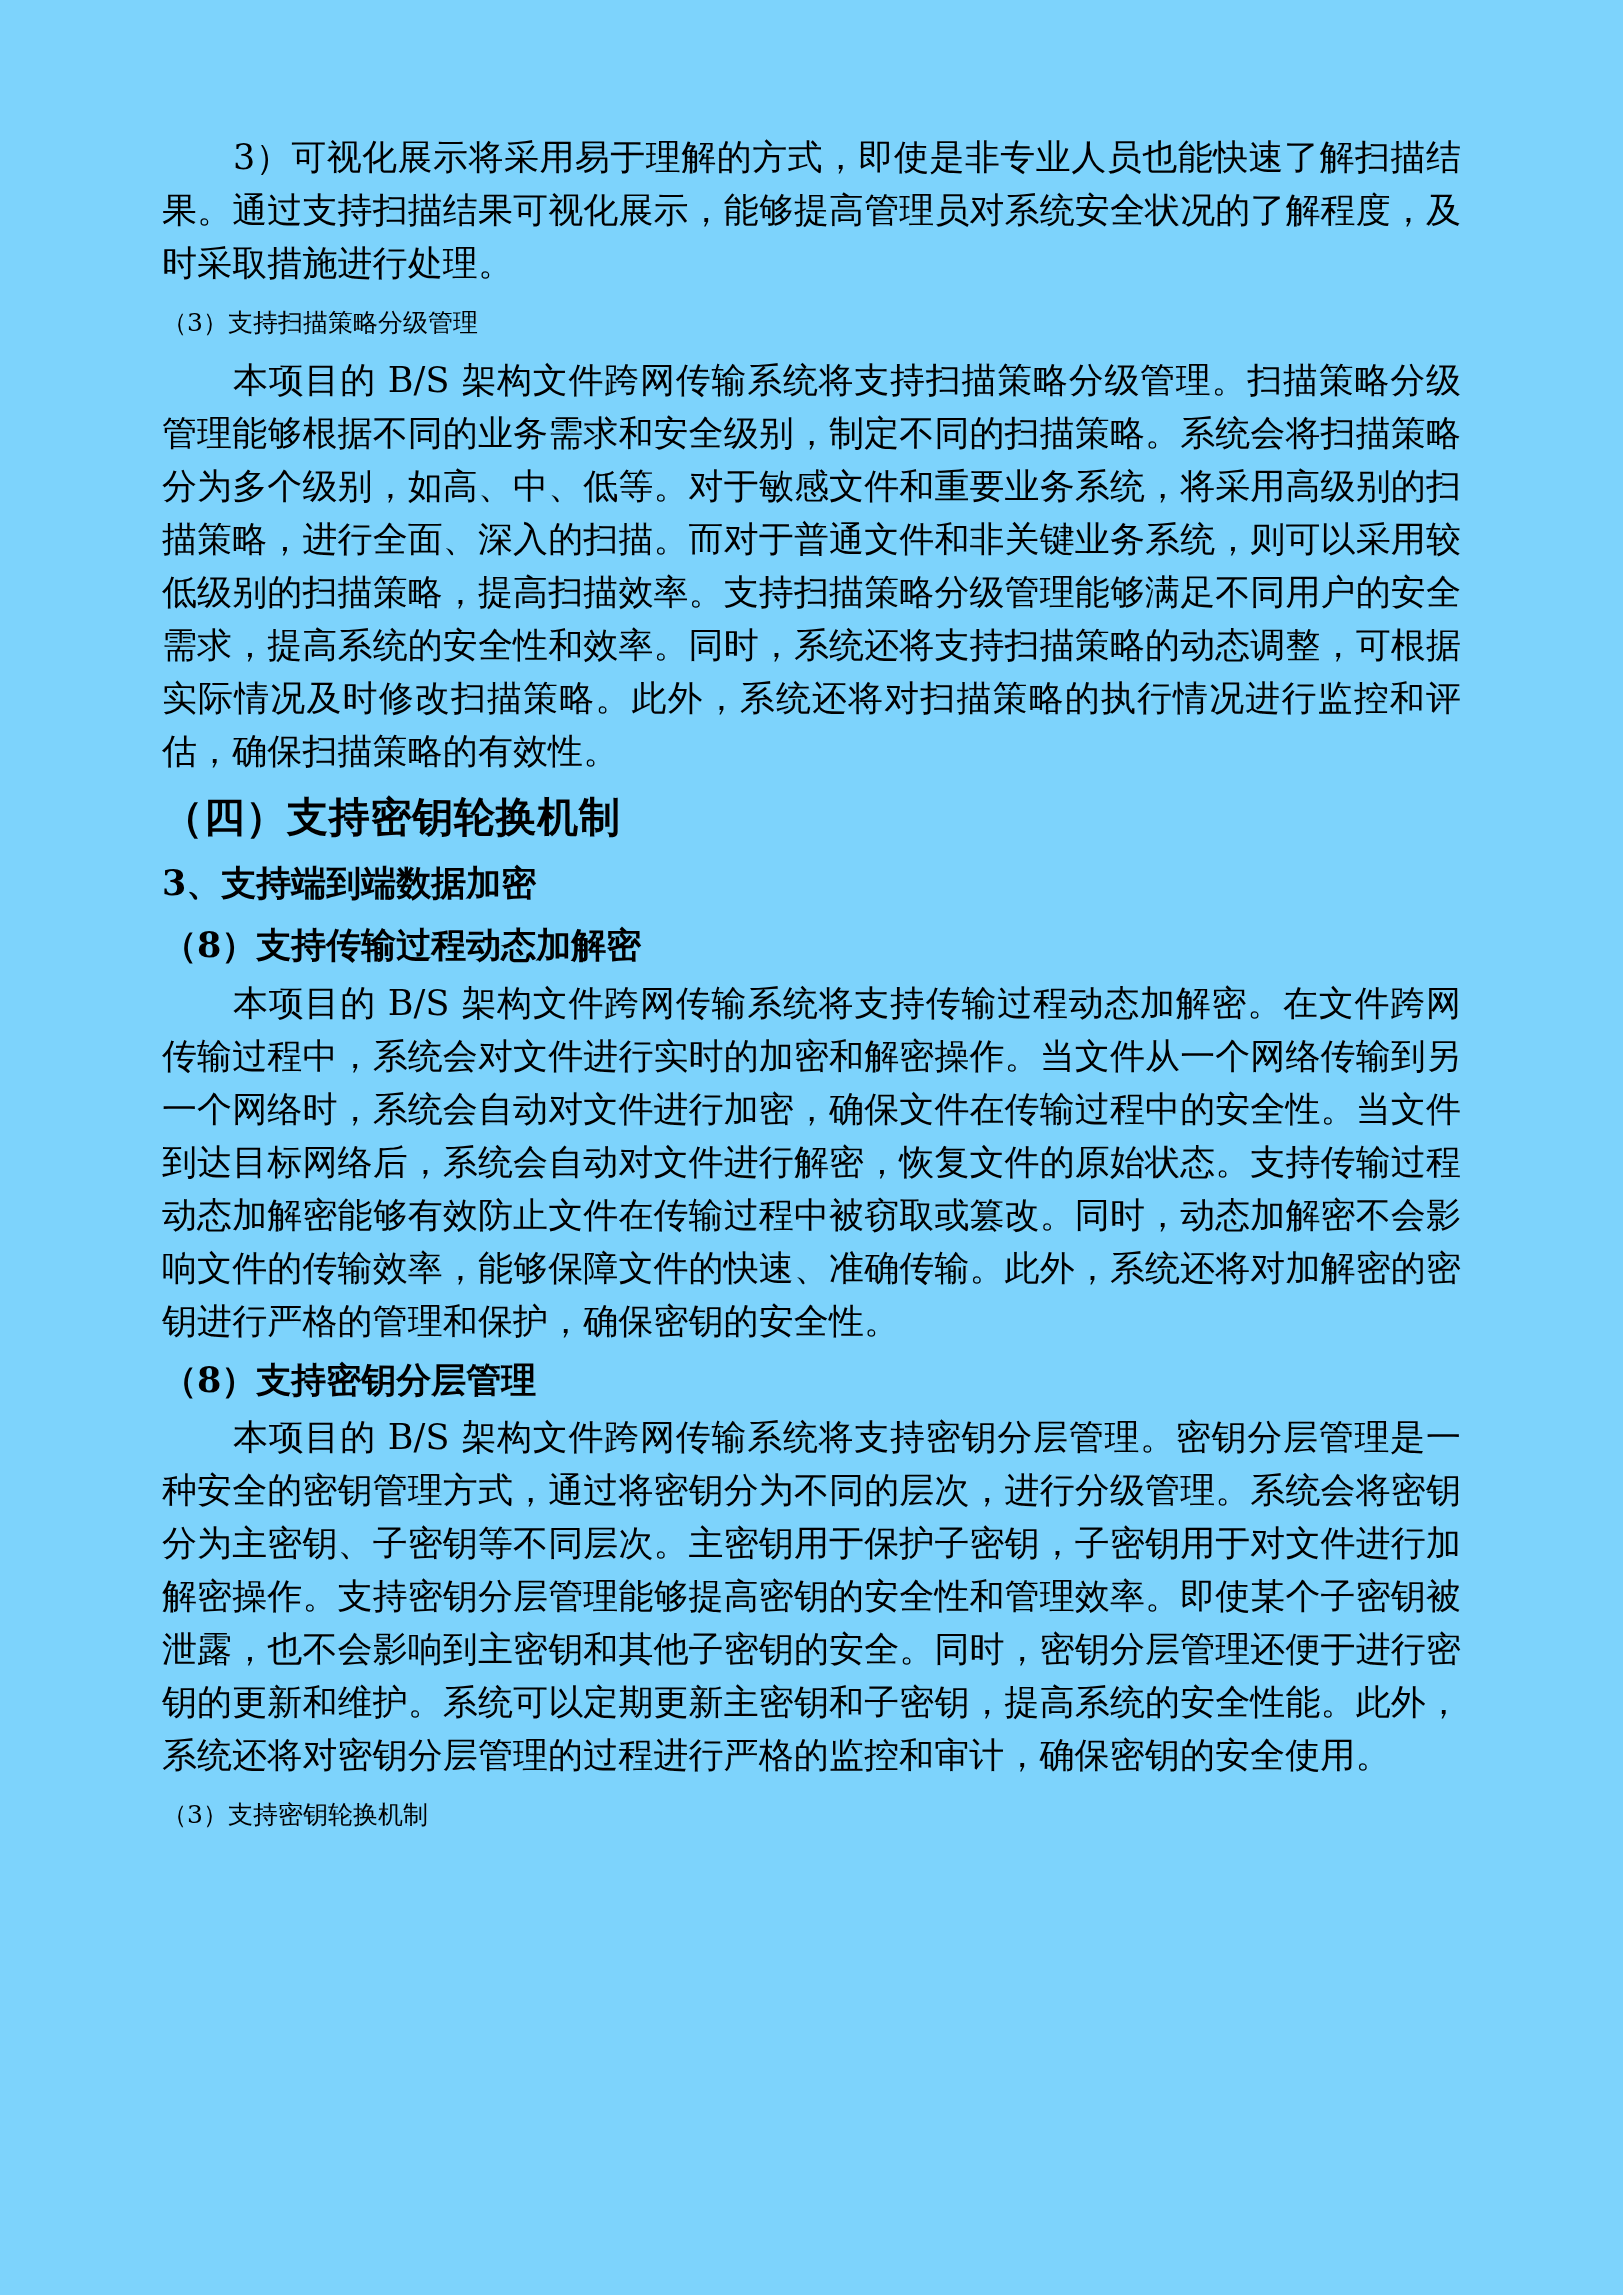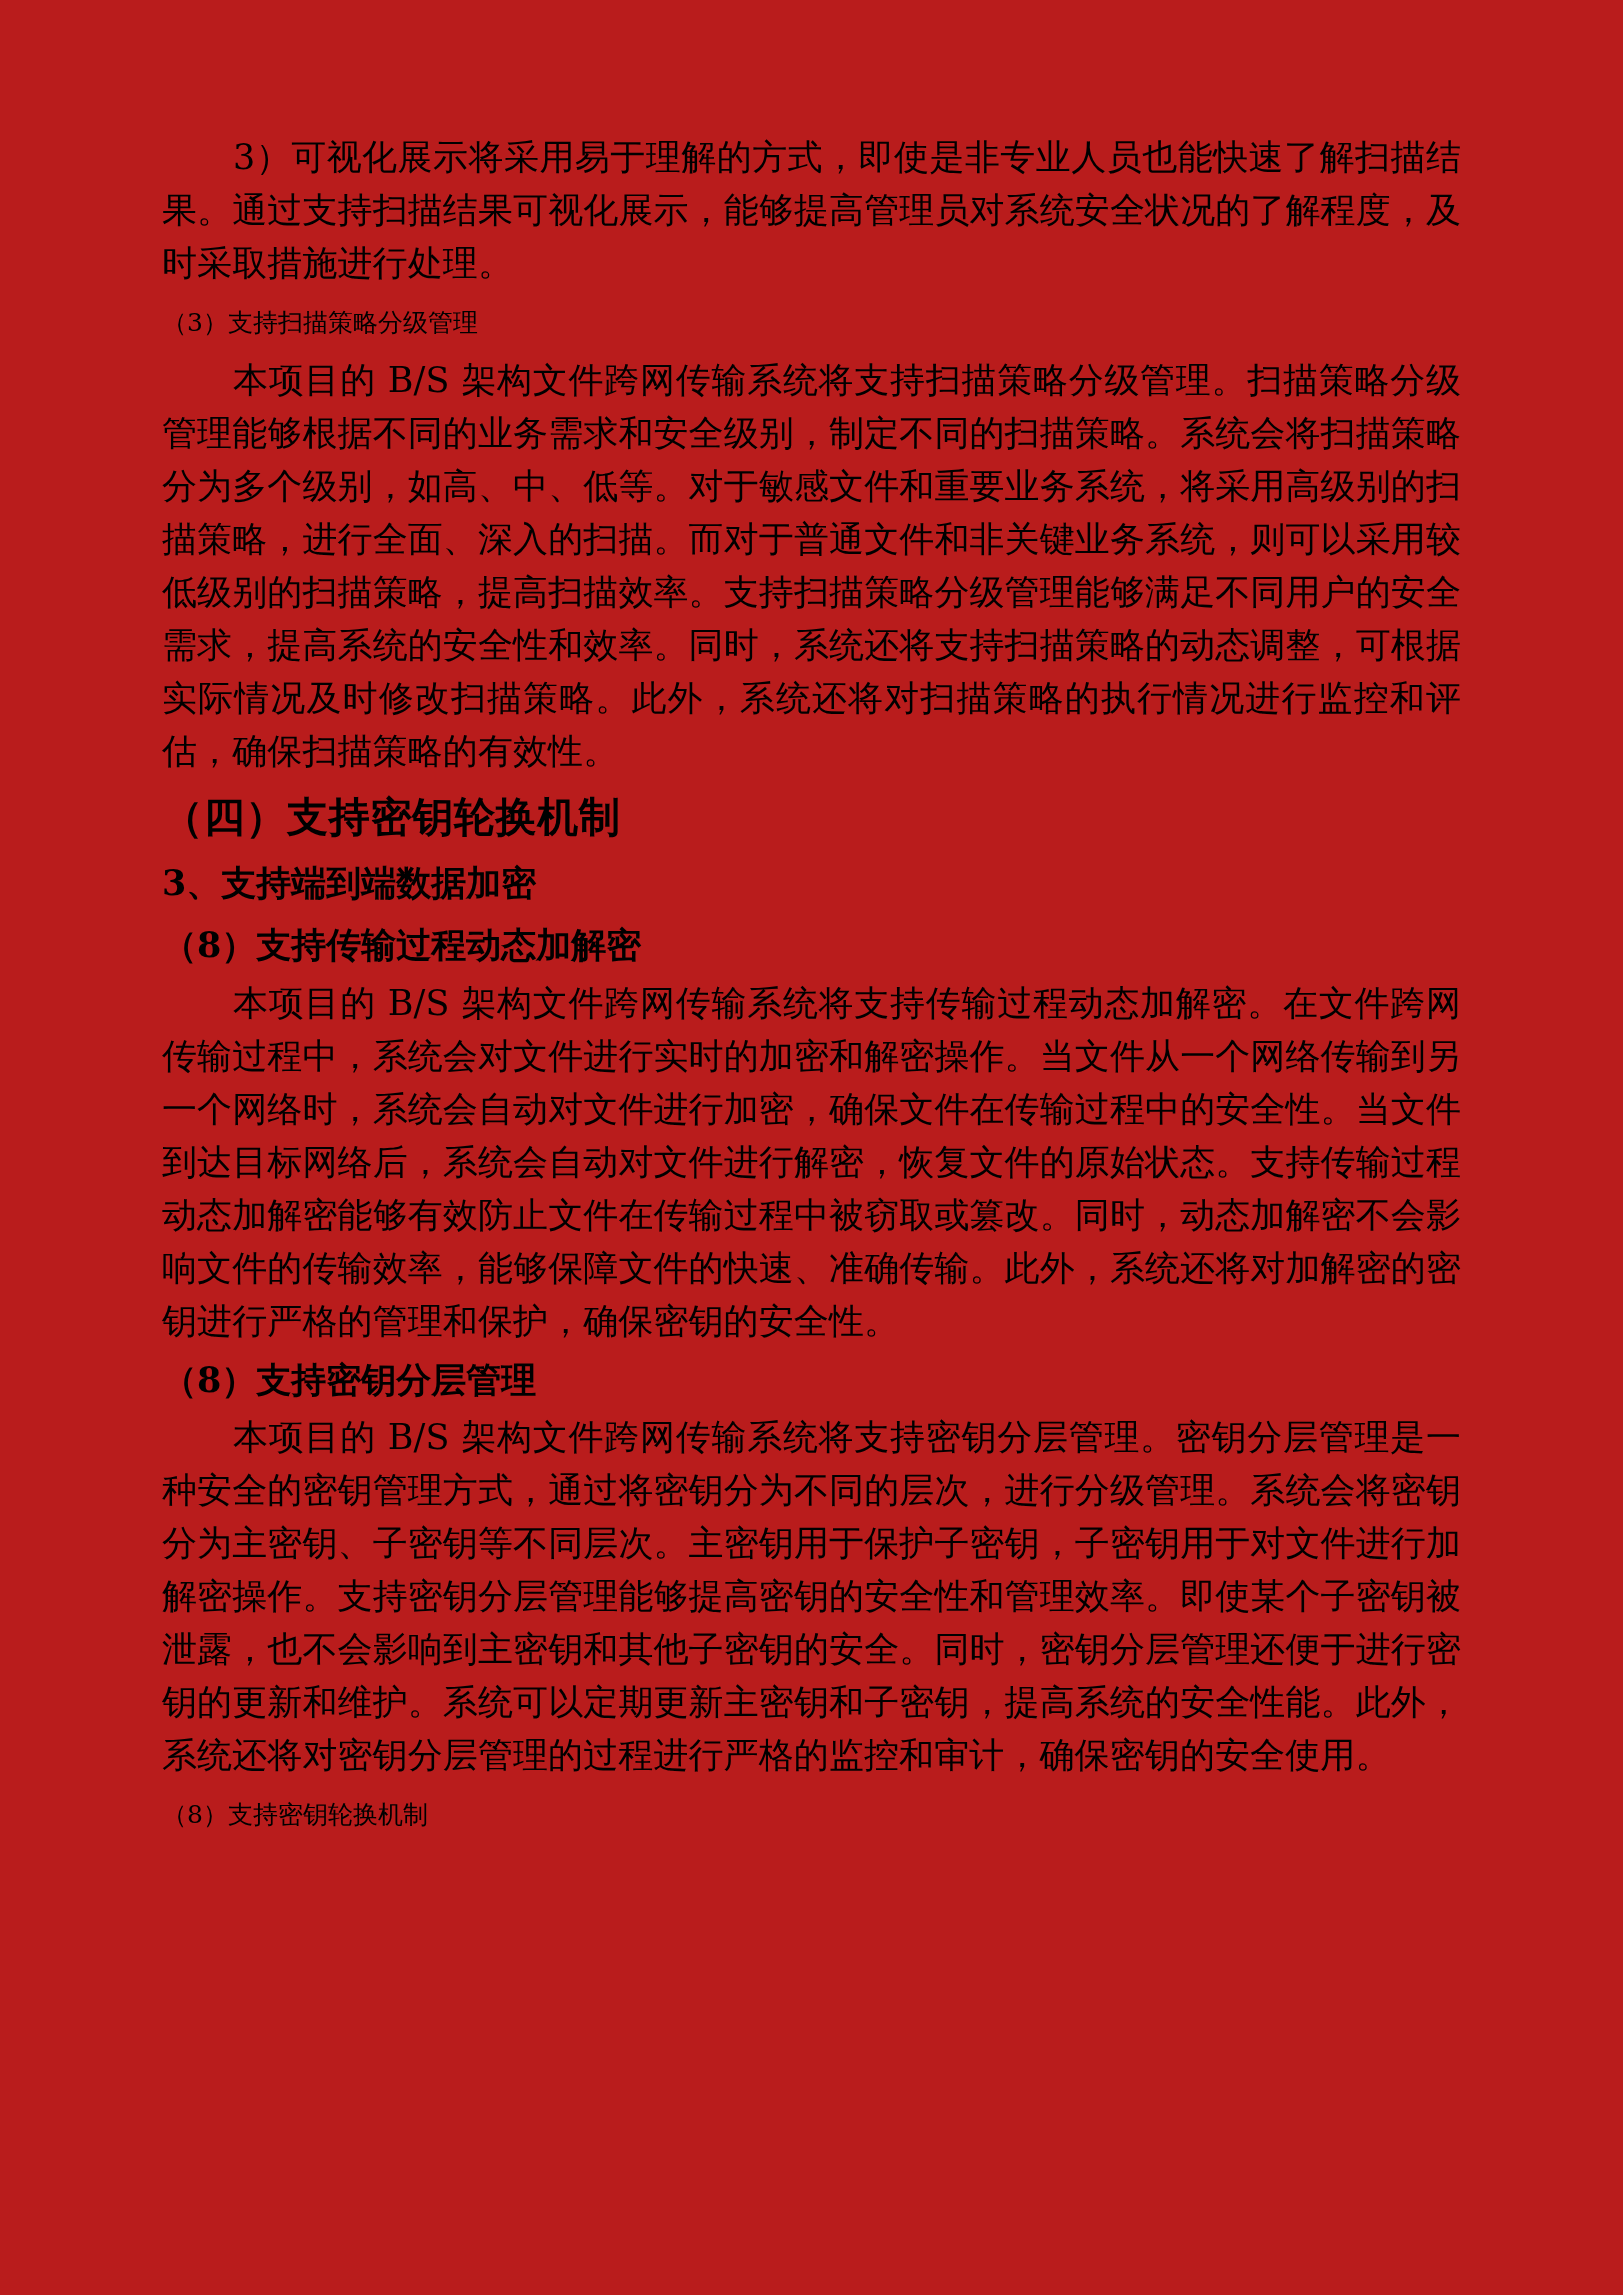--- a/index.html
+++ b/index.html
@@ -11,21 +11,21 @@
     width: 1623px;
     height: 2295px;
     font-family: "DejaVu Serif", "Liberation Serif", serif;
     color: #000000;
     -webkit-font-smoothing: antialiased;
   }
   .page {
     position: relative;
     width: 1623px;
     height: 2295px;
-    background: #b91c1c;
+    background: #7dd3fc;
     box-sizing: border-box;
     padding: 131px 162px 131px 162px;
   }
   .body-col {
     width: 1299px;
   }
 
   
   .para {
     font-size: 35px;
@@ -89,17 +89,17 @@
     <p class="h-level1">3、支持端到端数据加密</p>
 
     <p class="h-level2">（8）支持传输过程动态加解密</p>
 
     <p class="para">本项目的 B/S 架构文件跨网传输系统将支持传输过程动态加解密。在文件跨网传输过程中，系统会对文件进行实时的加密和解密操作。当文件从一个网络传输到另一个网络时，系统会自动对文件进行加密，确保文件在传输过程中的安全性。当文件到达目标网络后，系统会自动对文件进行解密，恢复文件的原始状态。支持传输过程动态加解密能够有效防止文件在传输过程中被窃取或篡改。同时，动态加解密不会影响文件的传输效率，能够保障文件的快速、准确传输。此外，系统还将对加解密的密钥进行严格的管理和保护，确保密钥的安全性。</p>
 
     <p class="h-level2">（8）支持密钥分层管理</p>
 
     <p class="para">本项目的 B/S 架构文件跨网传输系统将支持密钥分层管理。密钥分层管理是一种安全的密钥管理方式，通过将密钥分为不同的层次，进行分级管理。系统会将密钥分为主密钥、子密钥等不同层次。主密钥用于保护子密钥，子密钥用于对文件进行加解密操作。支持密钥分层管理能够提高密钥的安全性和管理效率。即使某个子密钥被泄露，也不会影响到主密钥和其他子密钥的安全。同时，密钥分层管理还便于进行密钥的更新和维护。系统可以定期更新主密钥和子密钥，提高系统的安全性能。此外，系统还将对密钥分层管理的过程进行严格的监控和审计，确保密钥的安全使用。</p>
 
-    <p class="h-level3">（8）支持密钥轮换机制</p>
+    <p class="h-level3">（3）支持密钥轮换机制</p>
 
   </div>
 </div>
 
 
 </body></html>

